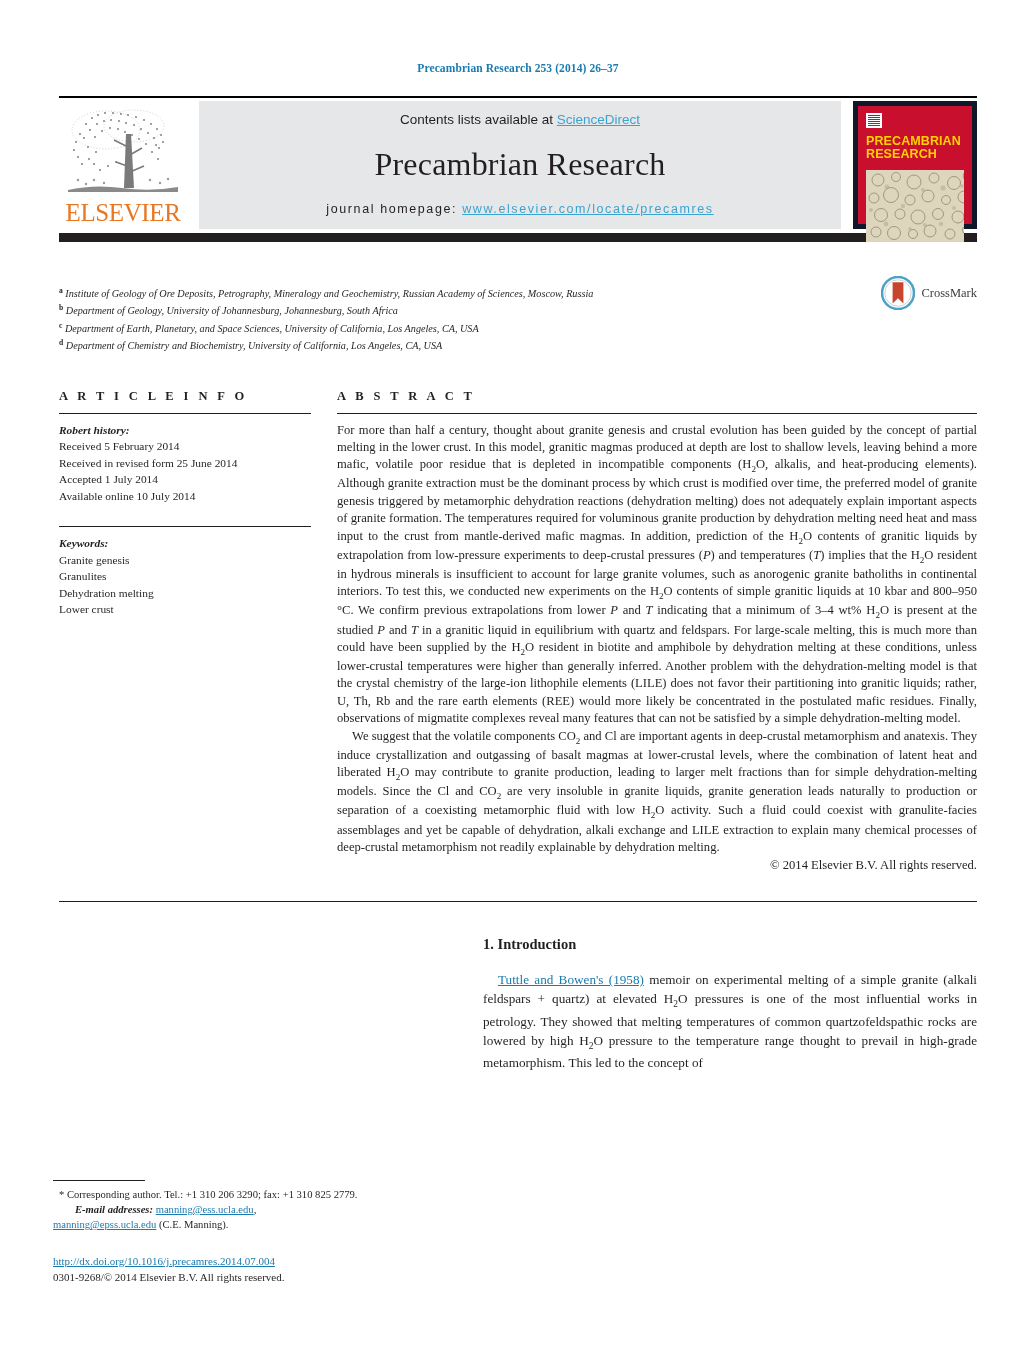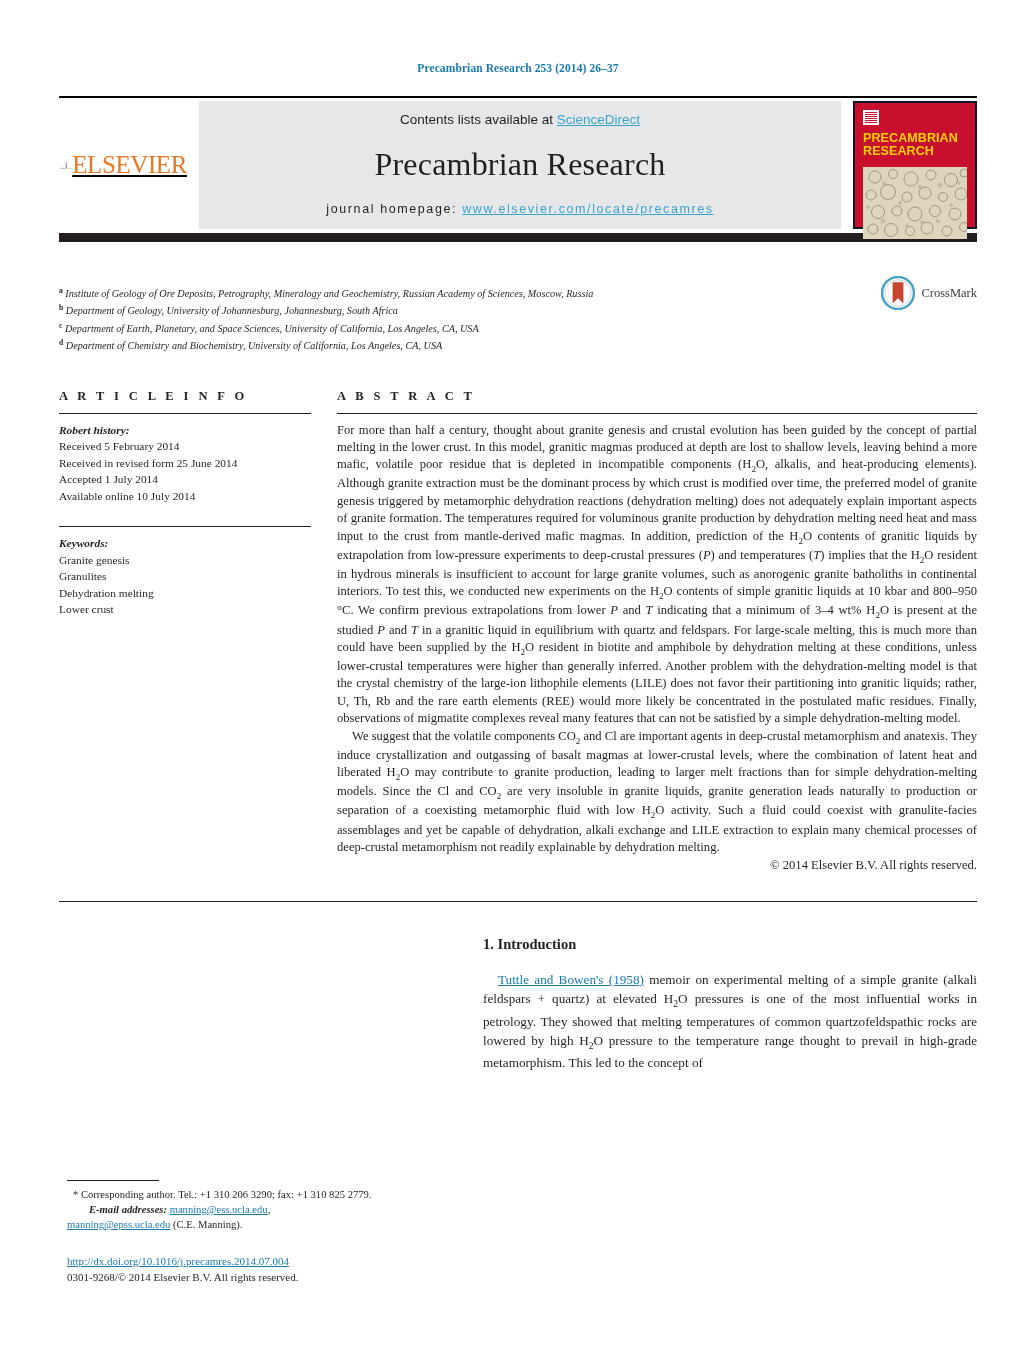--- a/index.html
+++ b/index.html
@@ -43,26 +43,25 @@
   .masthead {
     display: flex;
     align-items: stretch;
     height: 128px;
     margin-top: 3px;
   }
   .elsevier-logo {
     width: 128px;
     flex: 0 0 128px;
     display: flex;
-    flex-direction: row;
-    justify-content: flex-start;
+    flex-direction: column;
+    justify-content: center;
     align-items: center;
     padding-bottom: 2px;
     box-sizing: border-box;
-    text-decoration: underline;
   }
   .elsevier-tree {
     width: 118px;
     height: 96px;
   }
   .elsevier-word {
     font-family: "Liberation Serif", serif;
     font-size: 25px;
     letter-spacing: -0.4px;
     color: #e87722;
@@ -102,21 +101,21 @@
   .homepage-url {
     color: #3ba3d0;
   }
   .cover-thumb {
     width: 124px;
     flex: 0 0 124px;
     background: #c8102e;
     position: relative;
     box-sizing: border-box;
     padding: 7px 8px 8px 8px;
-    border: 2px solid #0f172a;
+    border: 5px solid #0f172a;
   }
   .cover-els-mark {
     width: 16px;
     height: 15px;
     background: #ffffff;
     margin-bottom: 7px;
     position: relative;
   }
   .cover-els-mark::after {
     content: "";
@@ -297,21 +296,21 @@
     margin: 0;
     text-indent: 15px;
   }
   .cite-link {
     color: #1a7bb0;
   }
 
   
   .footnotes {
     position: absolute;
-    left: 59px;
+    left: 45px;
     bottom: 66px;
     width: 400px;
   }
   .footnote-rule {
     border-top: 1.1px solid #231f20;
     width: 92px;
     margin-bottom: 6px;
   }
   .footnote-line {
     font-size: 10.6px;

